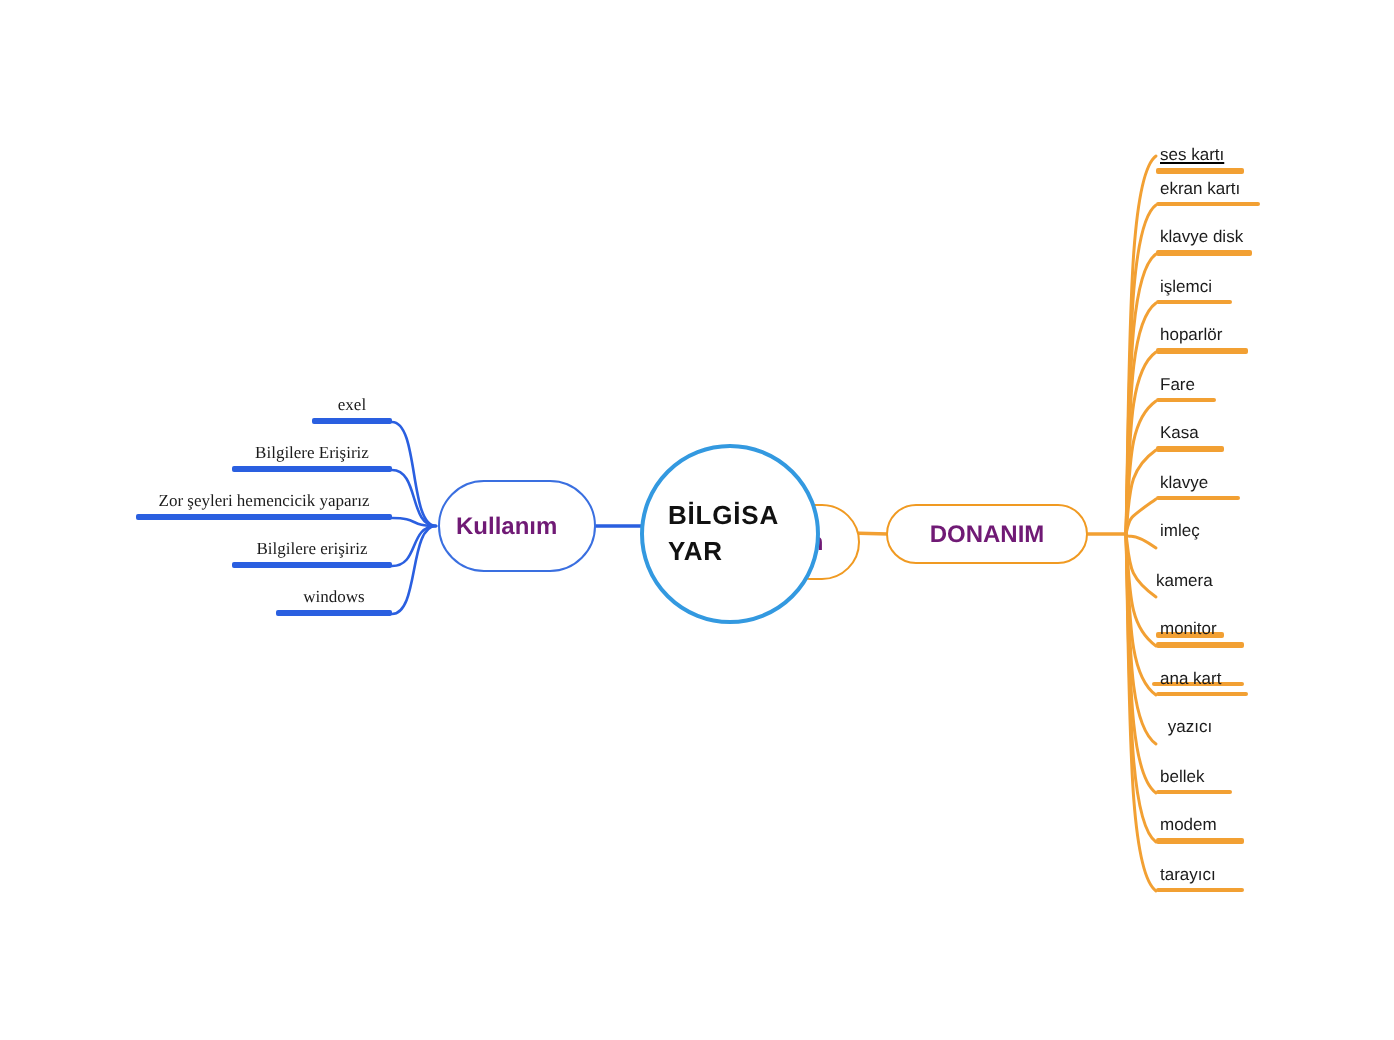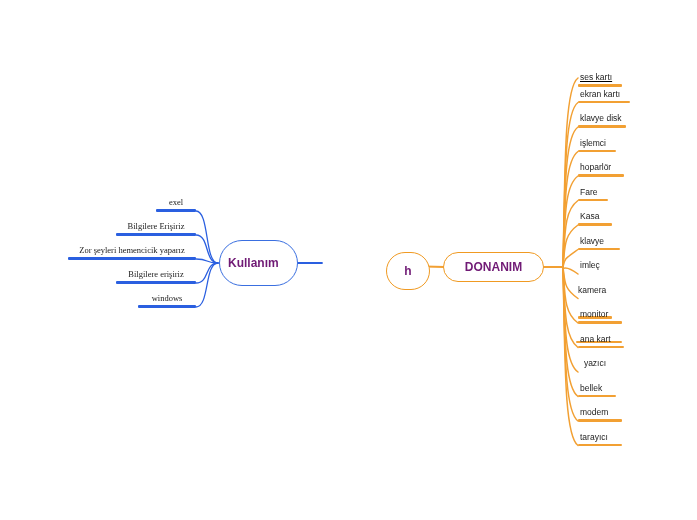--- a/index.html
+++ b/index.html
@@ -142,20 +142,23 @@
       <path d="M 563 267 C 565 270.5, 564 264, 578 274" fill="none" stroke="#f2a033" stroke-width="1.5" stroke-linecap="round"></path>
       <path d="M 563 267 C 565 282.75, 564 288.5, 578 298.5" fill="none" stroke="#f2a033" stroke-width="1.5" stroke-linecap="round"></path>
       <path d="M 563 267 C 565 295, 564 313, 578 323" fill="none" stroke="#f2a033" stroke-width="1.5" stroke-linecap="round"></path>
       <path d="M 563 267 C 565 307.25, 564 337.5, 578 347.5" fill="none" stroke="#f2a033" stroke-width="1.5" stroke-linecap="round"></path>
       <path d="M 563 267 C 565 319.5, 564 362, 578 372" fill="none" stroke="#f2a033" stroke-width="1.5" stroke-linecap="round"></path>
       <path d="M 563 267 C 565 331.75, 564 386.5, 578 396.5" fill="none" stroke="#f2a033" stroke-width="1.5" stroke-linecap="round"></path>
       <path d="M 563 267 C 565 344, 564 411, 578 421" fill="none" stroke="#f2a033" stroke-width="1.5" stroke-linecap="round"></path>
       <path d="M 563 267 C 565 356.25, 564 435.5, 578 445.5" fill="none" stroke="#f2a033" stroke-width="1.5" stroke-linecap="round"></path>
     </svg>
 
+  <div class="root-node" style="left:320px; top:222px; width:90px; height:90px;">
+    <span class="root-label">BİLGİSAYAR</span>
+  </div>
 
   <div class="pill pill-blue" style="left:219px; top:240px; width:79px; height:46px;">
     <span class="pill-label">Kullanım</span>
   </div>
 
   <div class="pill pill-orange pill-hidden" style="left:386px; top:252px; width:44px; height:38px;">
     <span class="pill-label center">h</span>
   </div>
 
   <div class="pill pill-orange" style="left:443px; top:252px; width:101px; height:30px;">

